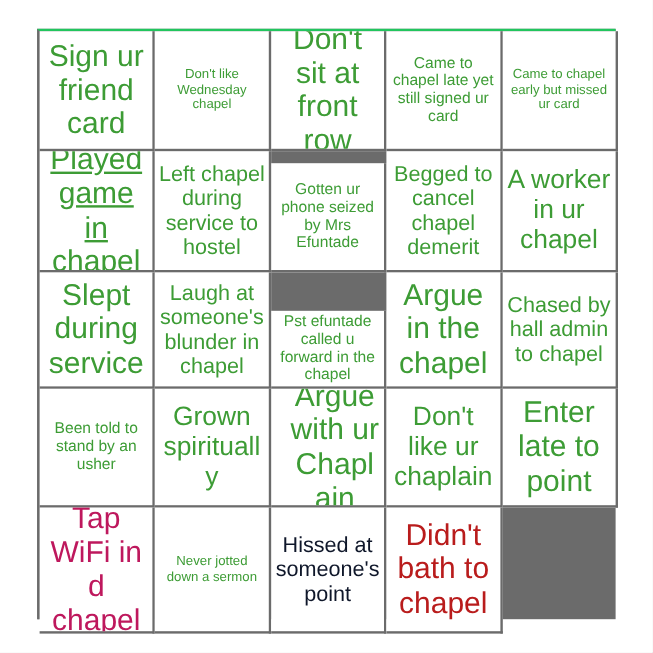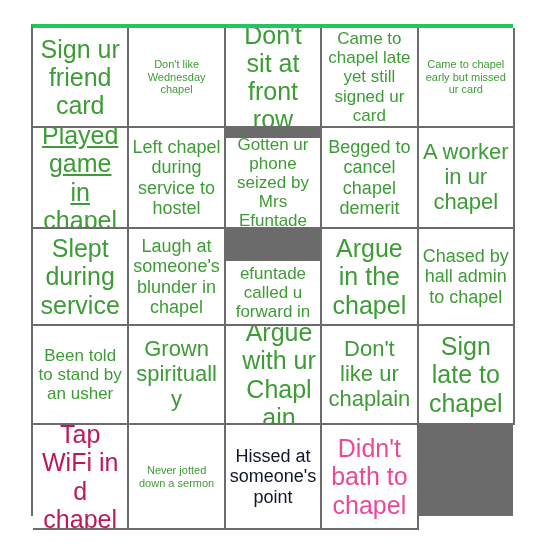--- a/index.html
+++ b/index.html
@@ -16,21 +16,21 @@
   #bingo-card {
     position: absolute;
     left: 31px;
     top: 24px;
     width: 482px;
     height: 492px;
     box-sizing: border-box;
     display: grid;
     grid-template-columns: repeat(5, 1fr);
     grid-template-rows: 98px 99px 95px 97px 103px;
-    border-top: 4px solid #22c55e;
+    border-top: 2px solid #22c55e;
     border-left: 2px solid #6b6b6b;
     background: #6b6b6b;
     gap: 2px;
   }
   .bingo-cell {
     background: #ffffff;
     color: #3d9c35;
     display: flex;
     align-items: center;
     justify-content: center;
@@ -47,21 +47,21 @@
   }
   .bingo-cell span {
     display: block;
     width: 100%;
   }
   
   .bingo-cell[data-size="xl"]  { font-size: 25px; }
   .bingo-cell[data-size="lg"]  { font-size: 22px; }
   .bingo-cell[data-size="md"]  { font-size: 18px; }
   .bingo-cell[data-size="sm"]  { font-size: 11px; }
-  .bingo-cell[data-size="xs"]  { font-size: 17px; text-align: center; }
+  .bingo-cell[data-size="xs"]  { font-size: 13px; text-align: center; }
 </style>
 </head>
 <body>
 
 <div id="bingo-card" style="background: rgb(107, 107, 107);">
     <div class="bingo-cell" data-size="xl" style="color: rgb(61, 156, 53);">
       <span>Sign ur friend card</span>
     </div>
     <div class="bingo-cell" data-size="sm" style="color: rgb(61, 156, 53);">
       <span>Don't like Wednesday chapel</span>
@@ -111,27 +111,27 @@
     <div class="bingo-cell" data-size="lg" style="color: rgb(61, 156, 53);">
       <span>Grown spiritually</span>
     </div>
     <div class="bingo-cell" data-size="xl" style="color: rgb(61, 156, 53); padding-left: 15px;">
       <span>Argue with ur Chaplain</span>
     </div>
     <div class="bingo-cell" data-size="lg" style="color: rgb(61, 156, 53);">
       <span>Don't like ur chaplain</span>
     </div>
     <div class="bingo-cell" data-size="xl" style="color: rgb(61, 156, 53);">
-      <span>Sign late to chapel</span>
+      <span>Enter late to point</span>
     </div>
     <div class="bingo-cell" data-size="xl" style="color: #be185d;">
       <span>Tap WiFi in d chapel</span>
     </div>
     <div class="bingo-cell" data-size="sm" style="color: rgb(61, 156, 53);">
       <span>Never jotted down a sermon</span>
     </div>
     <div class="bingo-cell" data-size="md" style="color: #0f172a;">
       <span>Hissed at someone's point</span>
     </div>
-    <div class="bingo-cell" data-size="xl" style="color: #ec4899;">
+    <div class="bingo-cell" data-size="xl" style="color: #b91c1c;">
       <span>Didn't bath to chapel</span>
     </div>
   </div>
 
 </body></html>

